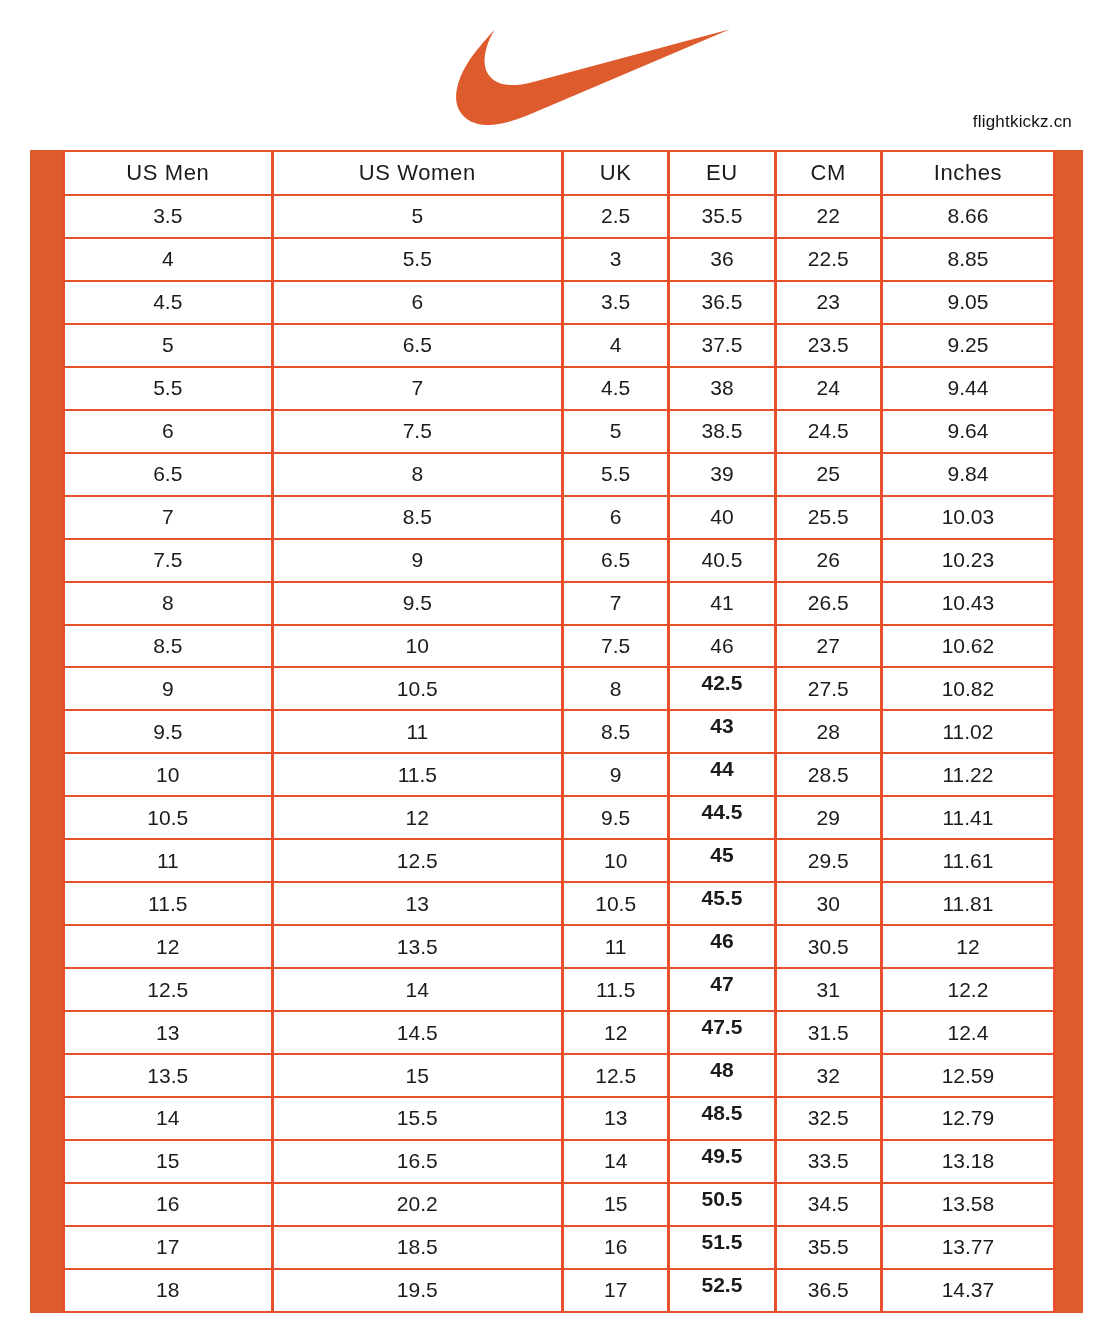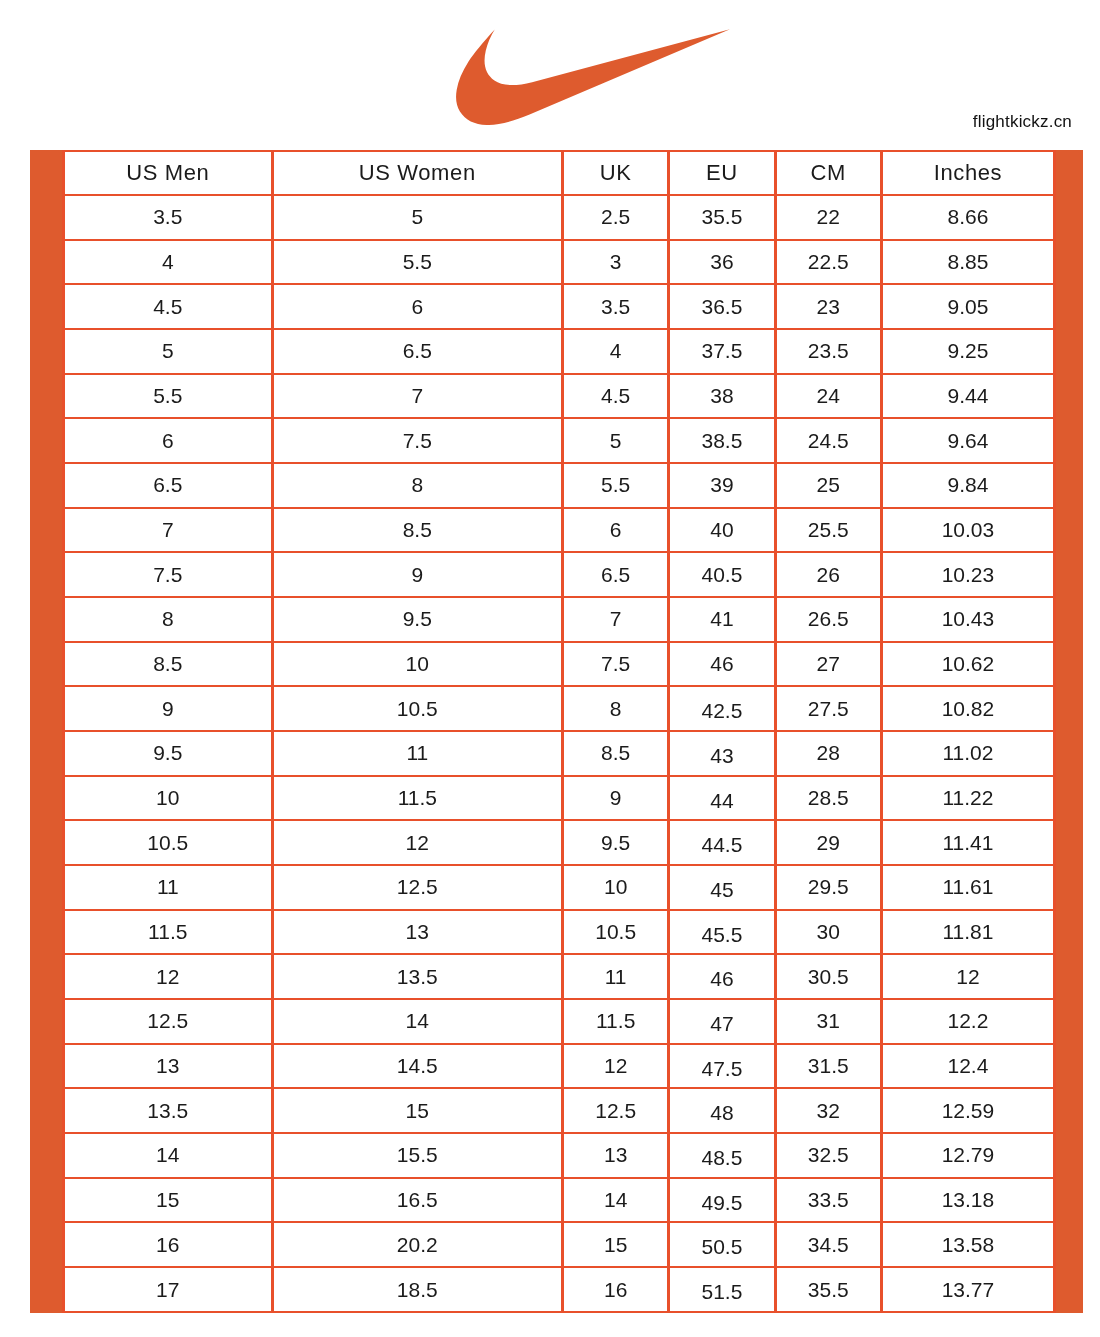--- a/index.html
+++ b/index.html
@@ -59,21 +59,22 @@
   }
   .size-chart th{
     height:44px;
     font-weight:normal;
     font-size:22px;
     letter-spacing:0.6px;
   }
   .size-chart td{height:41px;}
   .size-chart td.eu-raised{
     vertical-align:top;
-    padding-top:12px;
+    padding-top:3px;
+    font-weight:bold;
   }
 </style>
 </head>
 <body>
 
 <div class="logo-wrap">
   <svg width="280" height="97" viewBox="0 7.7 24 8.5" preserveAspectRatio="xMidYMid meet" xmlns="http://www.w3.org/2000/svg" aria-hidden="true">
     <path fill="var(--accent-fill)" d="M24 7.8L6.442 15.276c-1.456.616-2.679.925-3.668.925-1.12 0-1.933-.392-2.437-1.177-.317-.504-.41-1.143-.28-1.918.13-.775.476-1.6 1.036-2.478.467-.71 1.232-1.643 2.297-2.8a6.122 6.122 0 00-.784 1.848c-.28 1.195-.028 2.072.756 2.632.373.261.886.392 1.54.392.522 0 1.11-.084 1.764-.252L24 7.8z"></path>
   </svg>
 </div>
@@ -287,16 +288,24 @@
           <td>13.58</td>
         </tr>
         <tr>
           <td>17</td>
           <td>18.5</td>
           <td>16</td>
           <td class="eu-raised">51.5</td>
           <td>35.5</td>
           <td>13.77</td>
         </tr>
+        <tr>
+          <td>18</td>
+          <td>19.5</td>
+          <td>17</td>
+          <td class="eu-raised">52.5</td>
+          <td>36.5</td>
+          <td>14.37</td>
+        </tr>
       </tbody>
   </table>
   <div class="side-bar right"></div>
 </div>
 
 </body></html>

